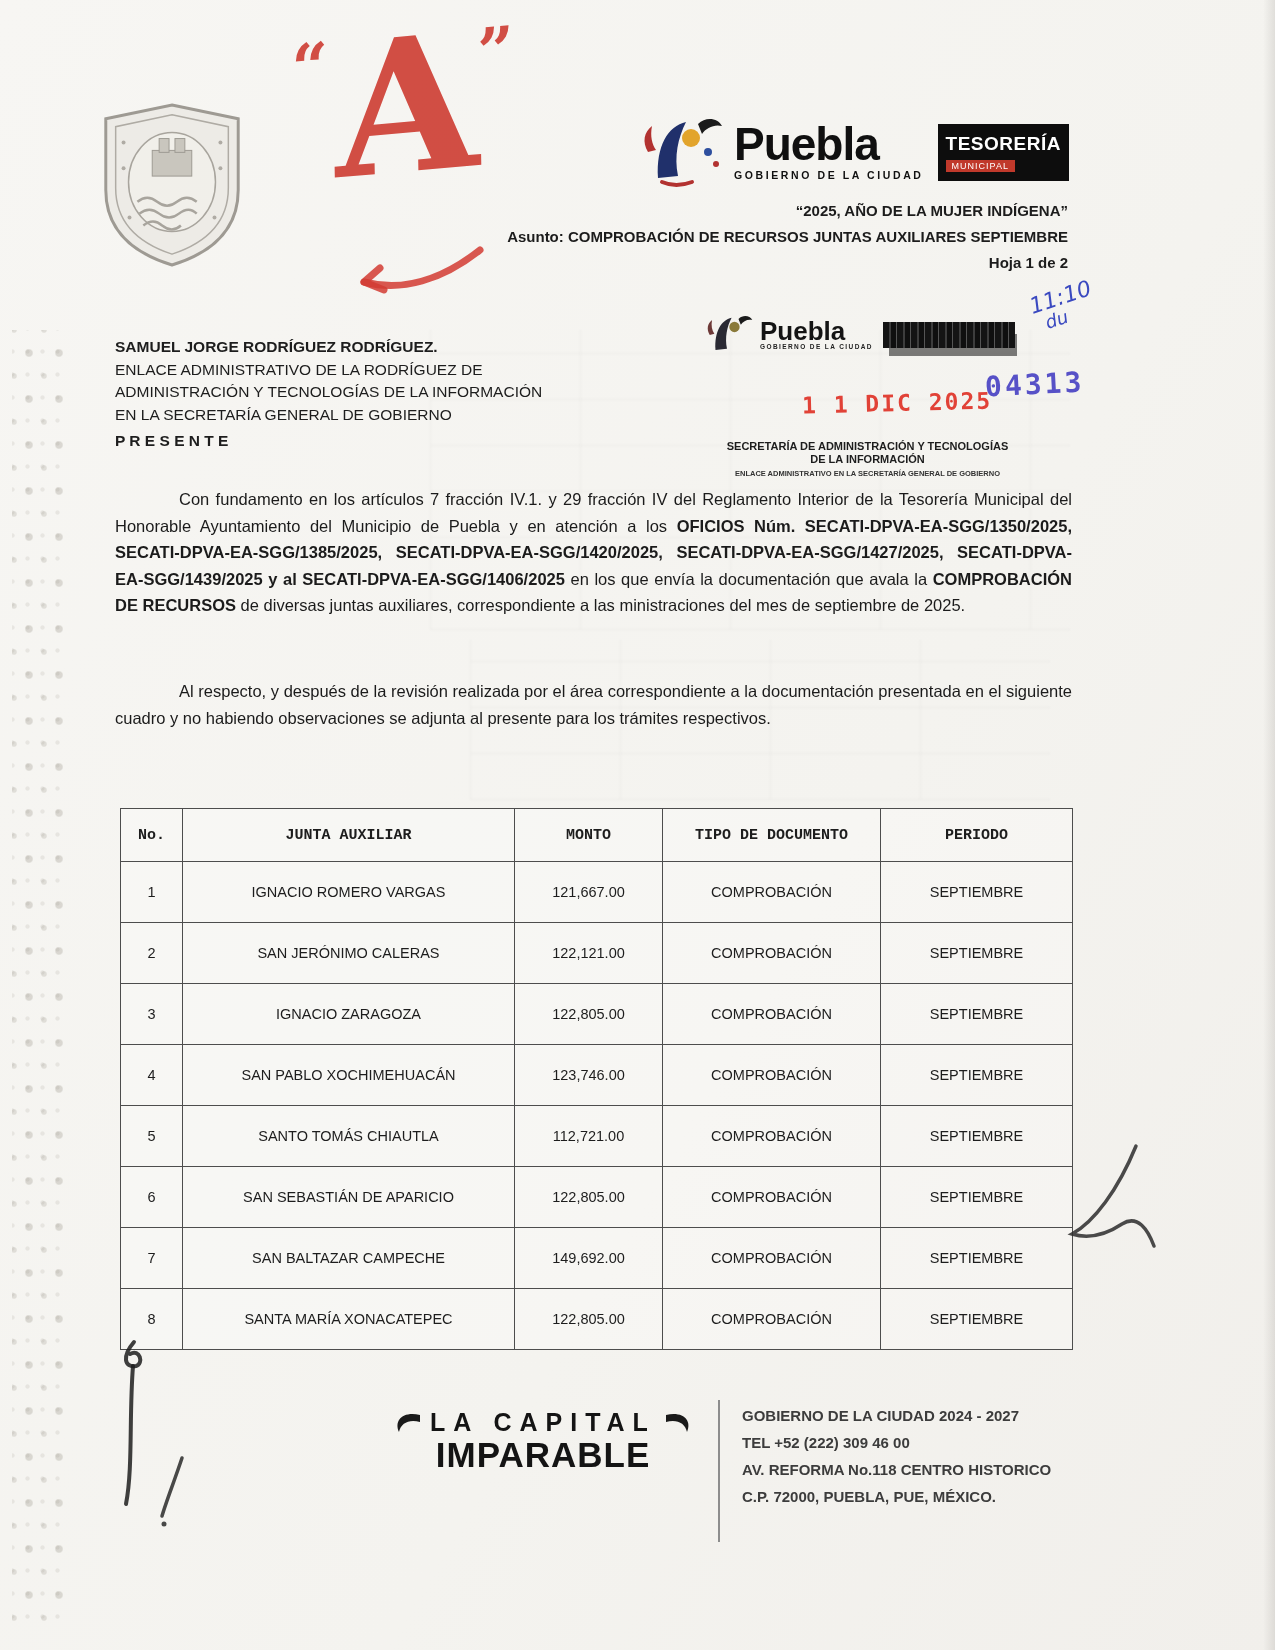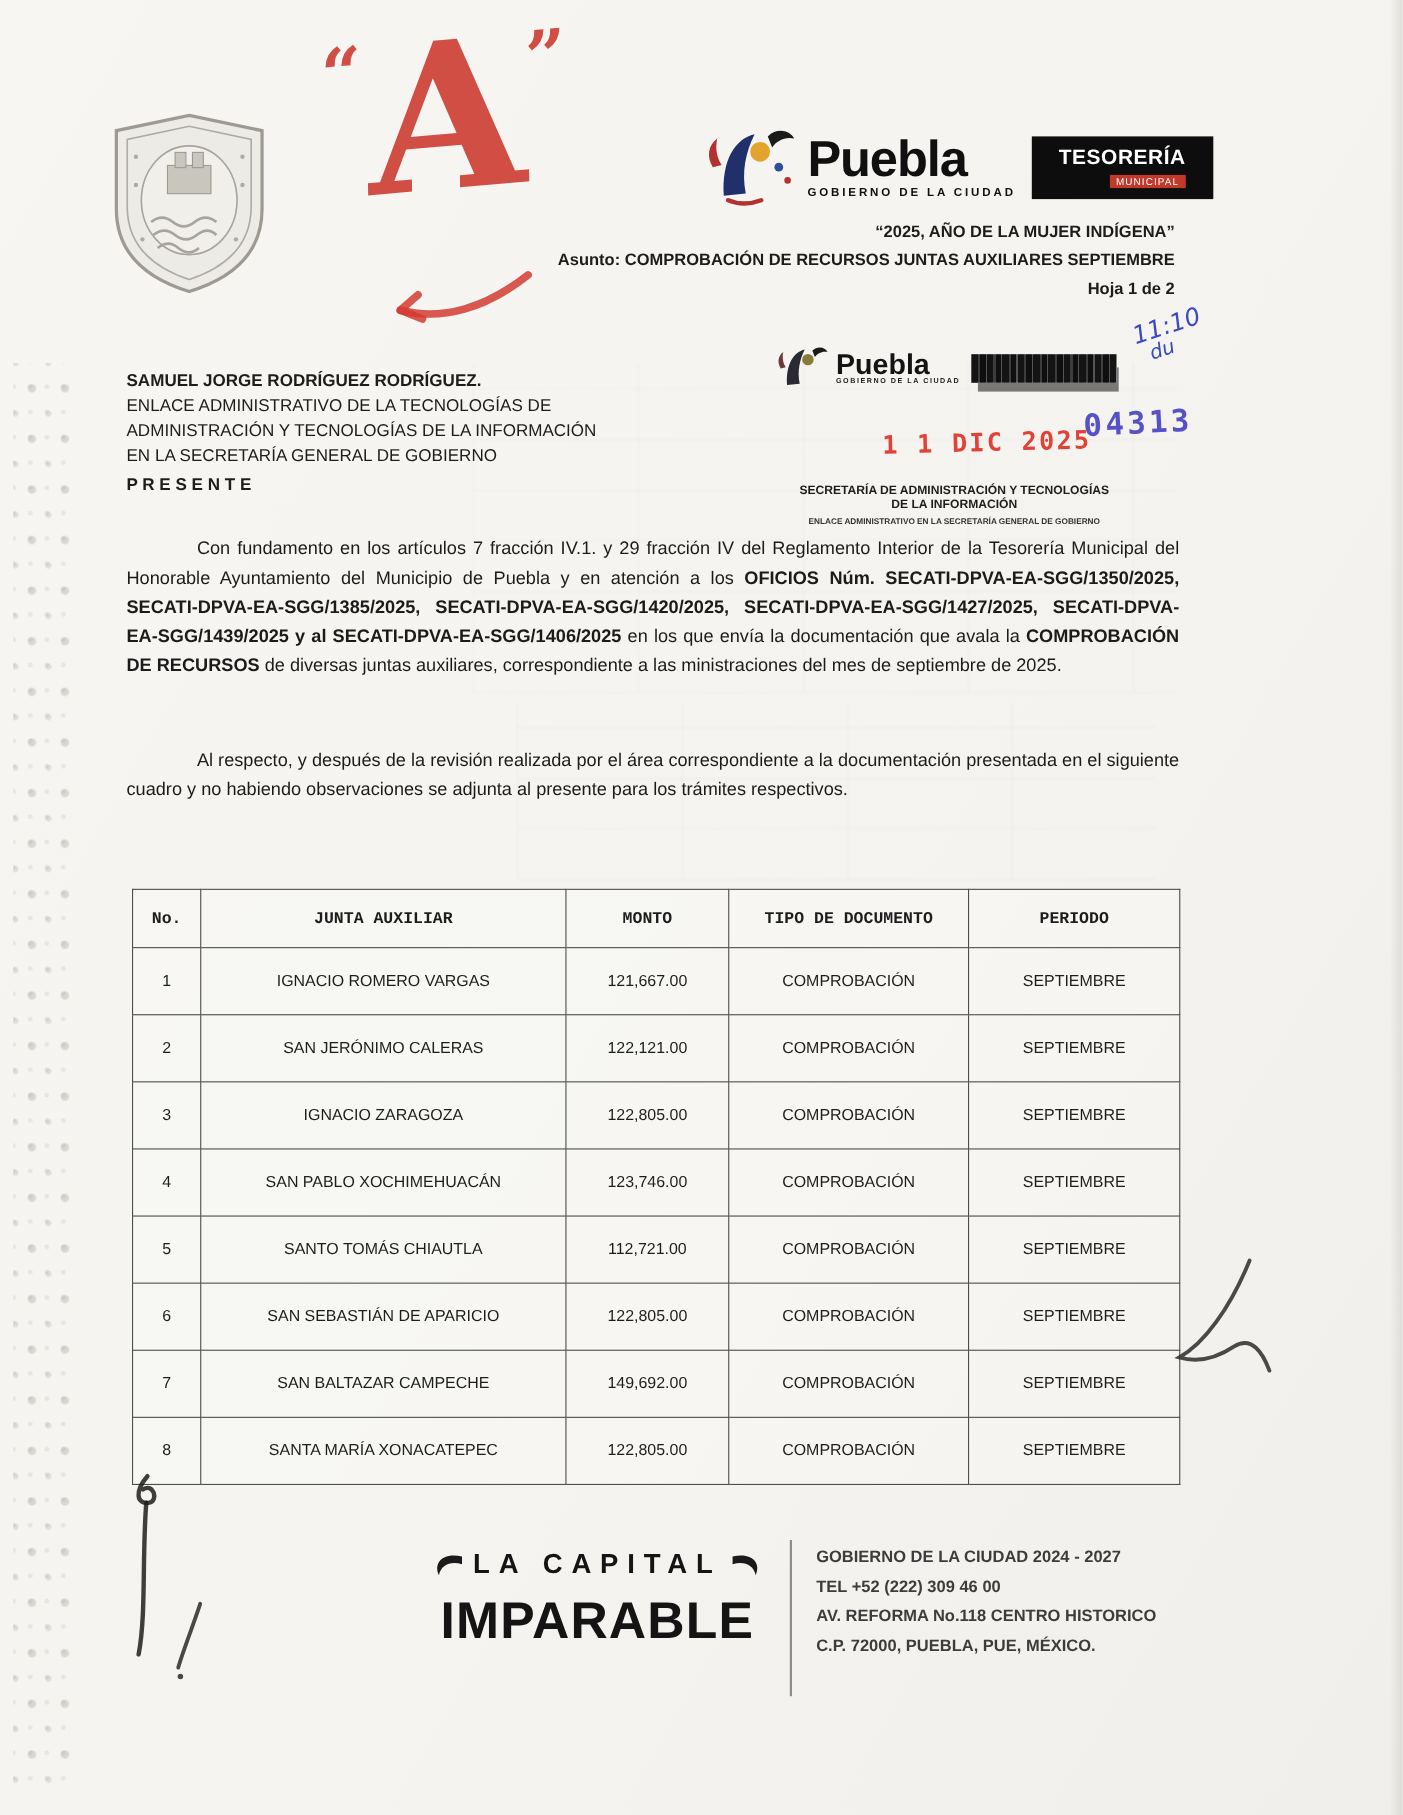--- a/index.html
+++ b/index.html
@@ -39,21 +39,21 @@
     font-family:"DejaVu Serif",serif;opacity:.88;white-space:nowrap;}
   .red-a .q{font-size:64px;font-weight:bold;vertical-align:90px;letter-spacing:6px;}
   .red-a .letter{font-size:185px;font-weight:bold;line-height:1;}
 
   
   .brand{left:628px;top:112px;display:flex;align-items:center;}
   .brand .icon{width:100px;height:80px;}
   .brand-text{margin-left:6px;}
   .brand-name{font-size:46px;font-weight:bold;letter-spacing:-1px;color:#101010;line-height:.95;}
   .brand-tag{font-size:10.5px;font-weight:bold;letter-spacing:2.6px;color:#101010;margin-top:2px;}
-  .brand-badge{margin-left:14px;background:#0d0d0d;color:#fff;padding:9px 25px 8px;text-align:right;}
+  .brand-badge{margin-left:14px;background:#0d0d0d;color:#fff;padding:9px 8px 8px;text-align:left;}
   .badge-top{font-size:19px;font-weight:bold;letter-spacing:.5px;}
   .badge-bottom{display:inline-block;font-size:9px;font-weight:normal;background:#c0392b;
     color:#fff;padding:1px 6px;margin-top:3px;letter-spacing:1px;}
 
   
   .head-right{right:207px;top:198px;text-align:right;font-size:15px;font-weight:bold;
     line-height:26px;color:#1c1c1c;}
 
   
   .recipient{left:115px;top:336px;font-size:15.5px;line-height:22.5px;color:#1d1d1d;}
@@ -95,21 +95,21 @@
   td{height:60px;font-size:14.5px;color:#1d1d1d;}
 
   
   .pen{pointer-events:none;}
 
   
   .footer-divider{left:718px;top:1400px;width:2px;height:142px;background:#8d8d8d;}
   .slogan{left:388px;top:1408px;width:310px;text-align:center;color:#141414;}
   .slogan-top{display:flex;align-items:center;justify-content:center;gap:8px;}
   .slogan-top .txt{font-size:25px;font-weight:bold;letter-spacing:8px;}
-  .slogan-bottom{font-size:47px;font-weight:bold;letter-spacing:1px;margin-top:12px;line-height:1;}
+  .slogan-bottom{font-size:35px;font-weight:bold;letter-spacing:1px;margin-top:0px;line-height:1;}
   .address{left:742px;top:1402px;font-size:15px;font-weight:bold;line-height:27px;color:#3c3c3c;}
 </style>
 </head>
 <body>
 
 <div class="page">
 
   <div class="abs edge-right"></div>
   <div class="abs watermark"></div>
   <div class="abs ghost" style="left:430px;top:330px;width:640px;height:300px;"></div>
@@ -164,21 +164,21 @@
   </div>
 
   <div class="abs head-right">
     <div>“2025, AÑO DE LA MUJER INDÍGENA”</div>
     <div>Asunto: COMPROBACIÓN DE RECURSOS JUNTAS AUXILIARES SEPTIEMBRE</div>
     <div>Hoja 1 de 2</div>
   </div>
 
   <div class="abs recipient">
     <div class="l0">SAMUEL JORGE RODRÍGUEZ RODRÍGUEZ.</div>
-    <div>ENLACE ADMINISTRATIVO DE LA TECNOLOGÍAS DE</div>
+    <div>ENLACE ADMINISTRATIVO DE LA RODRÍGUEZ DE</div>
     <div>ADMINISTRACIÓN Y TECNOLOGÍAS DE LA INFORMACIÓN</div>
     <div>EN LA SECRETARÍA GENERAL DE GOBIERNO</div>
     <div class="presente">P R E S E N T E</div>
   </div>
 
   <div class="abs stamp-logo">
     <svg class="icon" viewBox="0 0 100 80">
       <path d="M30 66 C28 34 40 14 58 10 C50 26 46 44 50 64 Z" fill="#2a2a33"></path>
       <circle cx="63" cy="26" r="9" fill="#8a7a3a"></circle>
       <path d="M70 12 C78 4 90 6 94 14 C86 12 78 16 74 22 Z" fill="#1b1b1b"></path>

